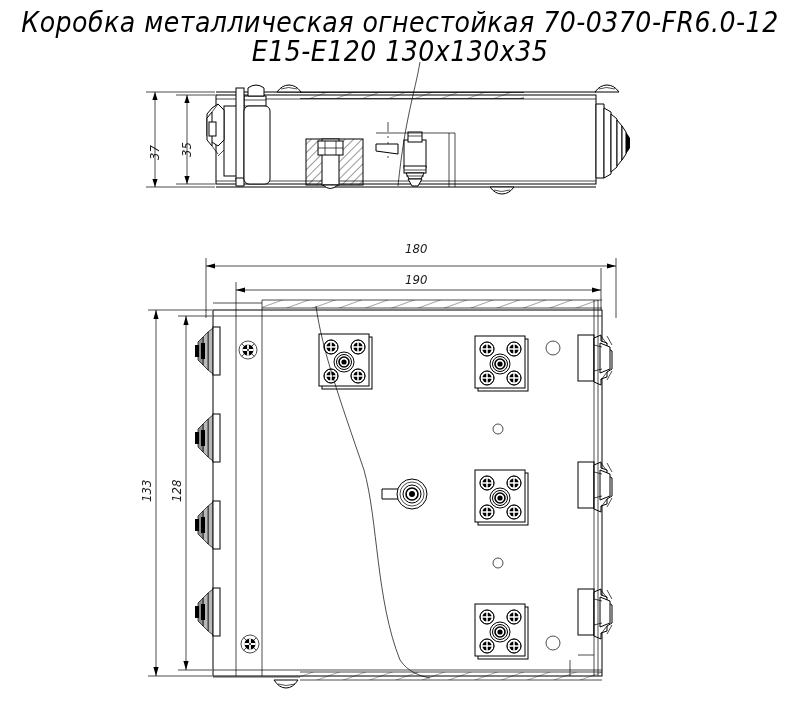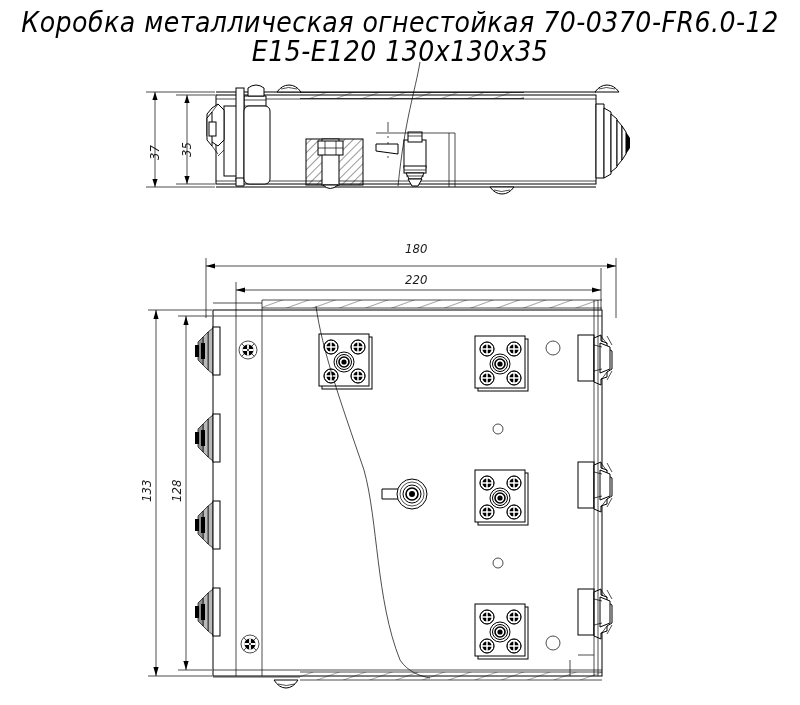--- a/index.html
+++ b/index.html
@@ -32,21 +32,21 @@
 <div id="sheet">
 
   <div class="title-block">
     <span class="title-line">Коробка металлическая огнестойкая  70-0370-FR6.0-12</span>
     <span class="title-line">E15-E120  130x130x35</span>
   </div>
 
   <div class="dim-text vert" style="left:148px;top:160px;">37</div>
   <div class="dim-text vert" style="left:180px;top:157px;">35</div>
   <div class="dim-text" style="left:405px;top:242px;">180</div>
-  <div class="dim-text" style="left:405px;top:273px;">220</div>
+  <div class="dim-text" style="left:405px;top:273px;">190</div>
   <div class="dim-text vert" style="left:140px;top:502px;">133</div>
   <div class="dim-text vert" style="left:170px;top:502px;">128</div>
 
   <svg width="800" height="705" viewBox="0 0 800 705">
 
     <defs>
       <pattern id="hatch" width="6" height="6" patternTransform="rotate(45)" patternUnits="userSpaceOnUse">
         <line x1="0" y1="0" x2="0" y2="6" stroke="#000" stroke-width="0.8"></line>
       </pattern>
       <pattern id="gasket" width="9" height="9" patternTransform="rotate(70)" patternUnits="userSpaceOnUse">

